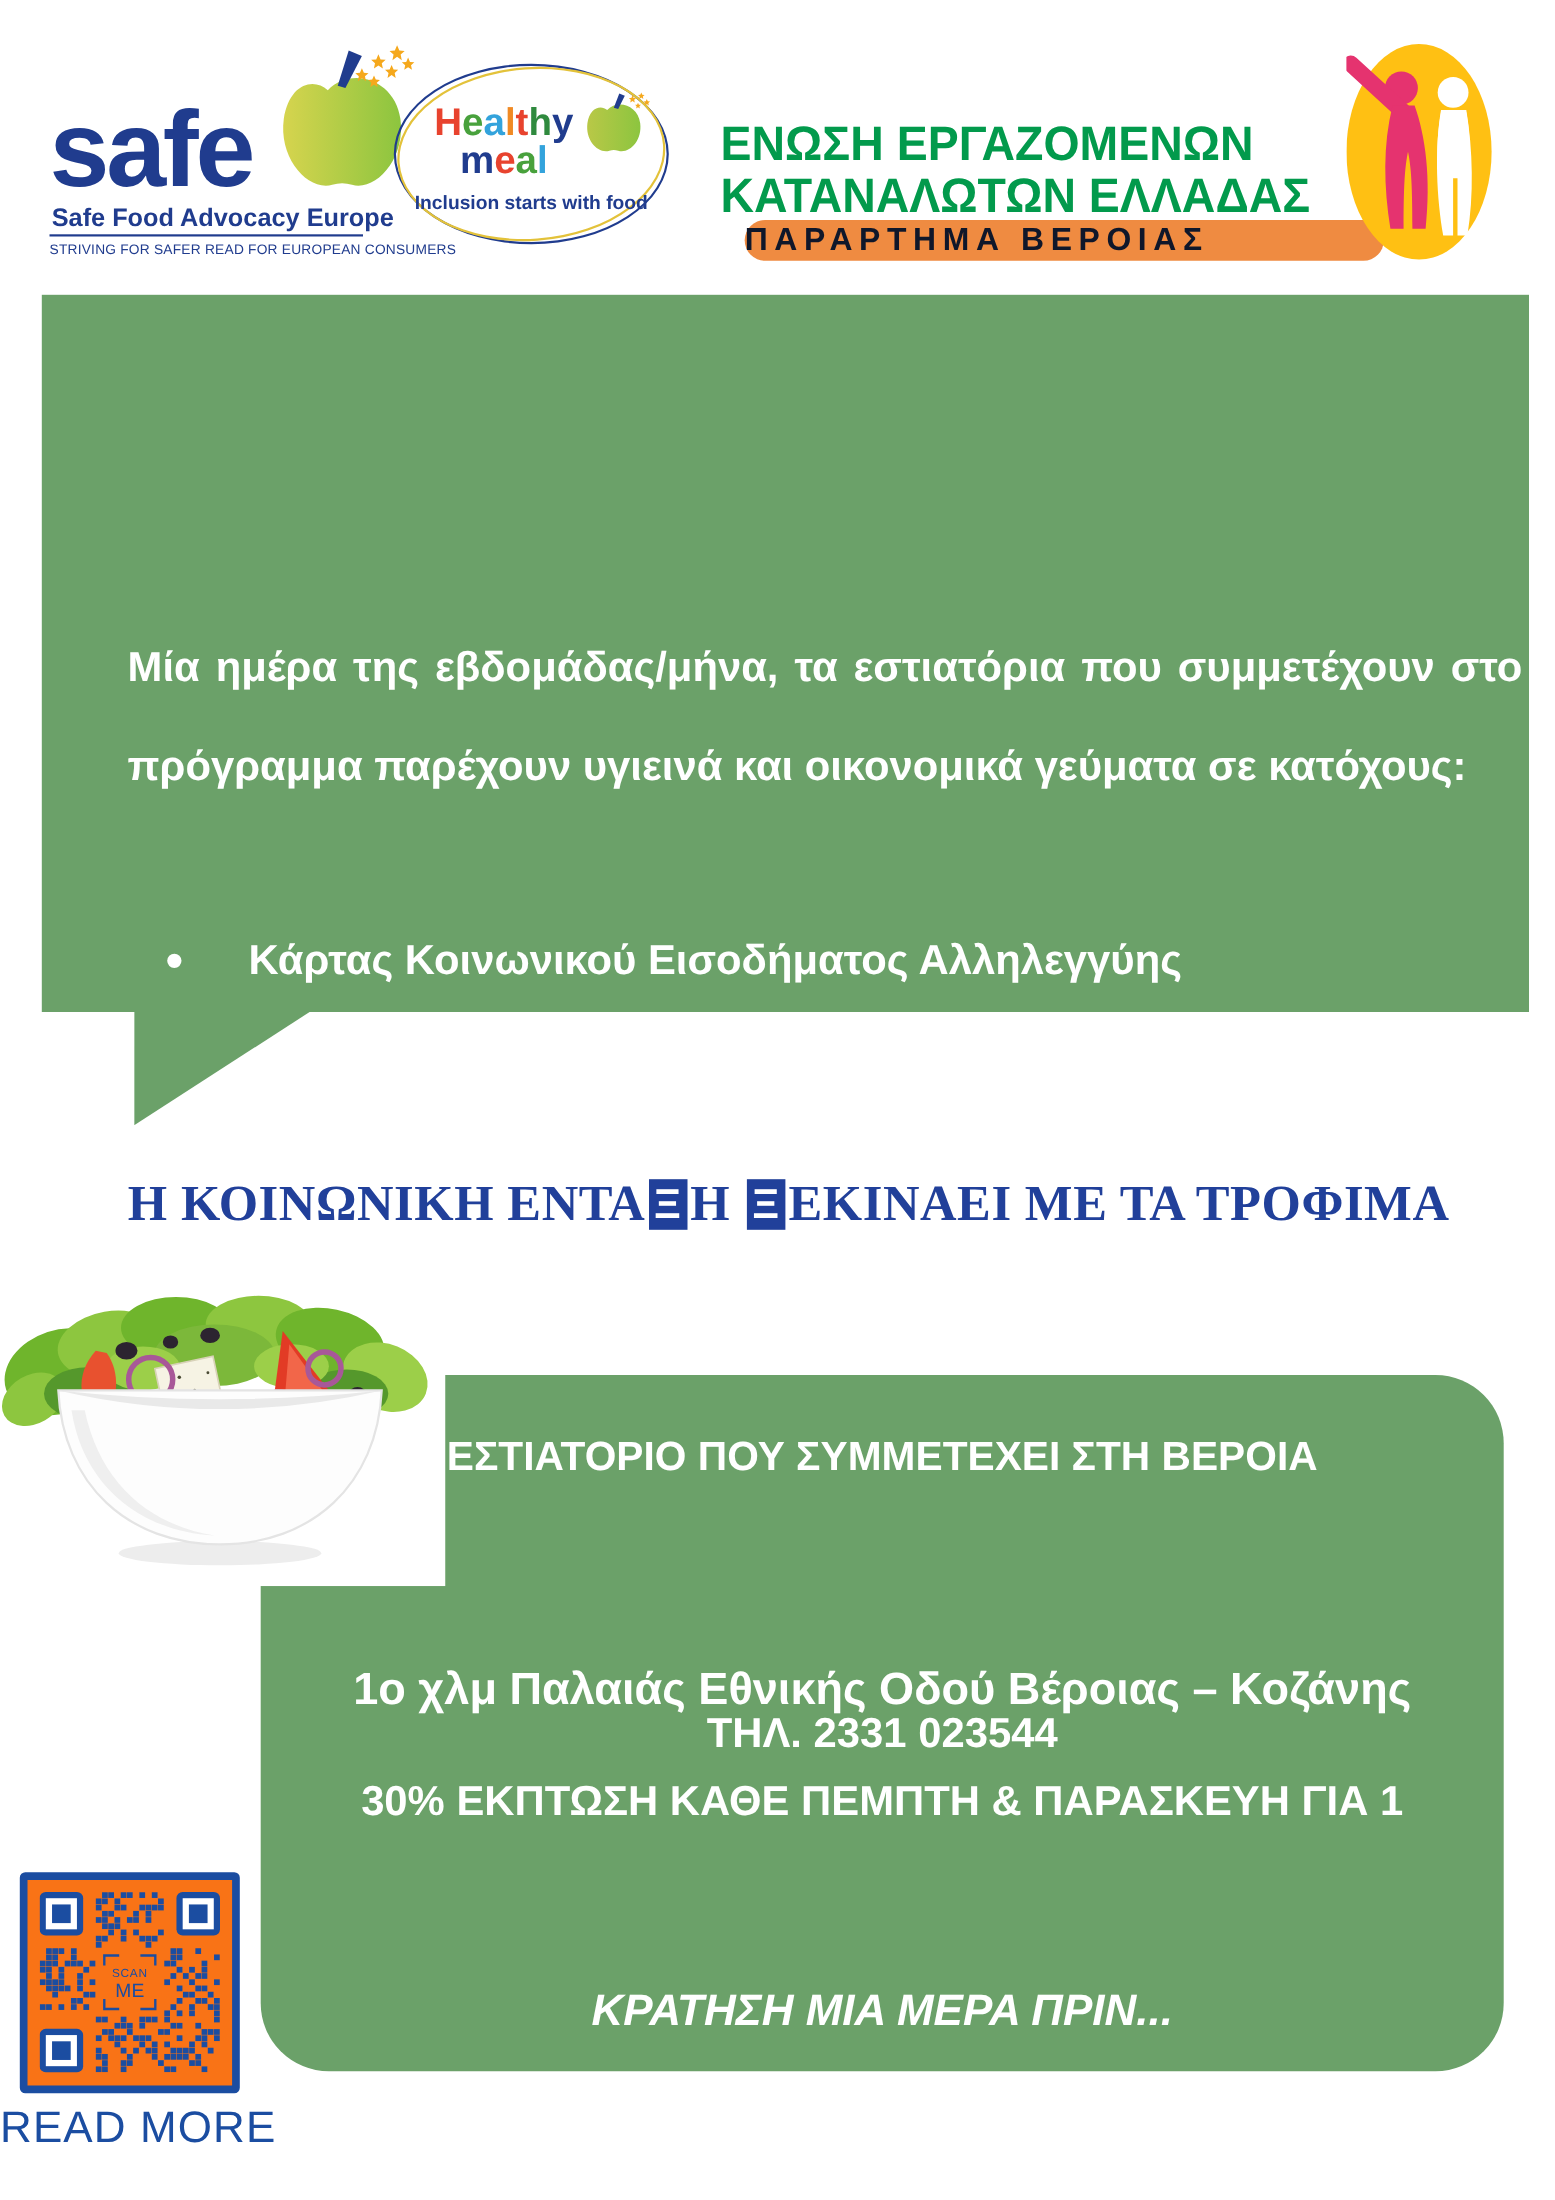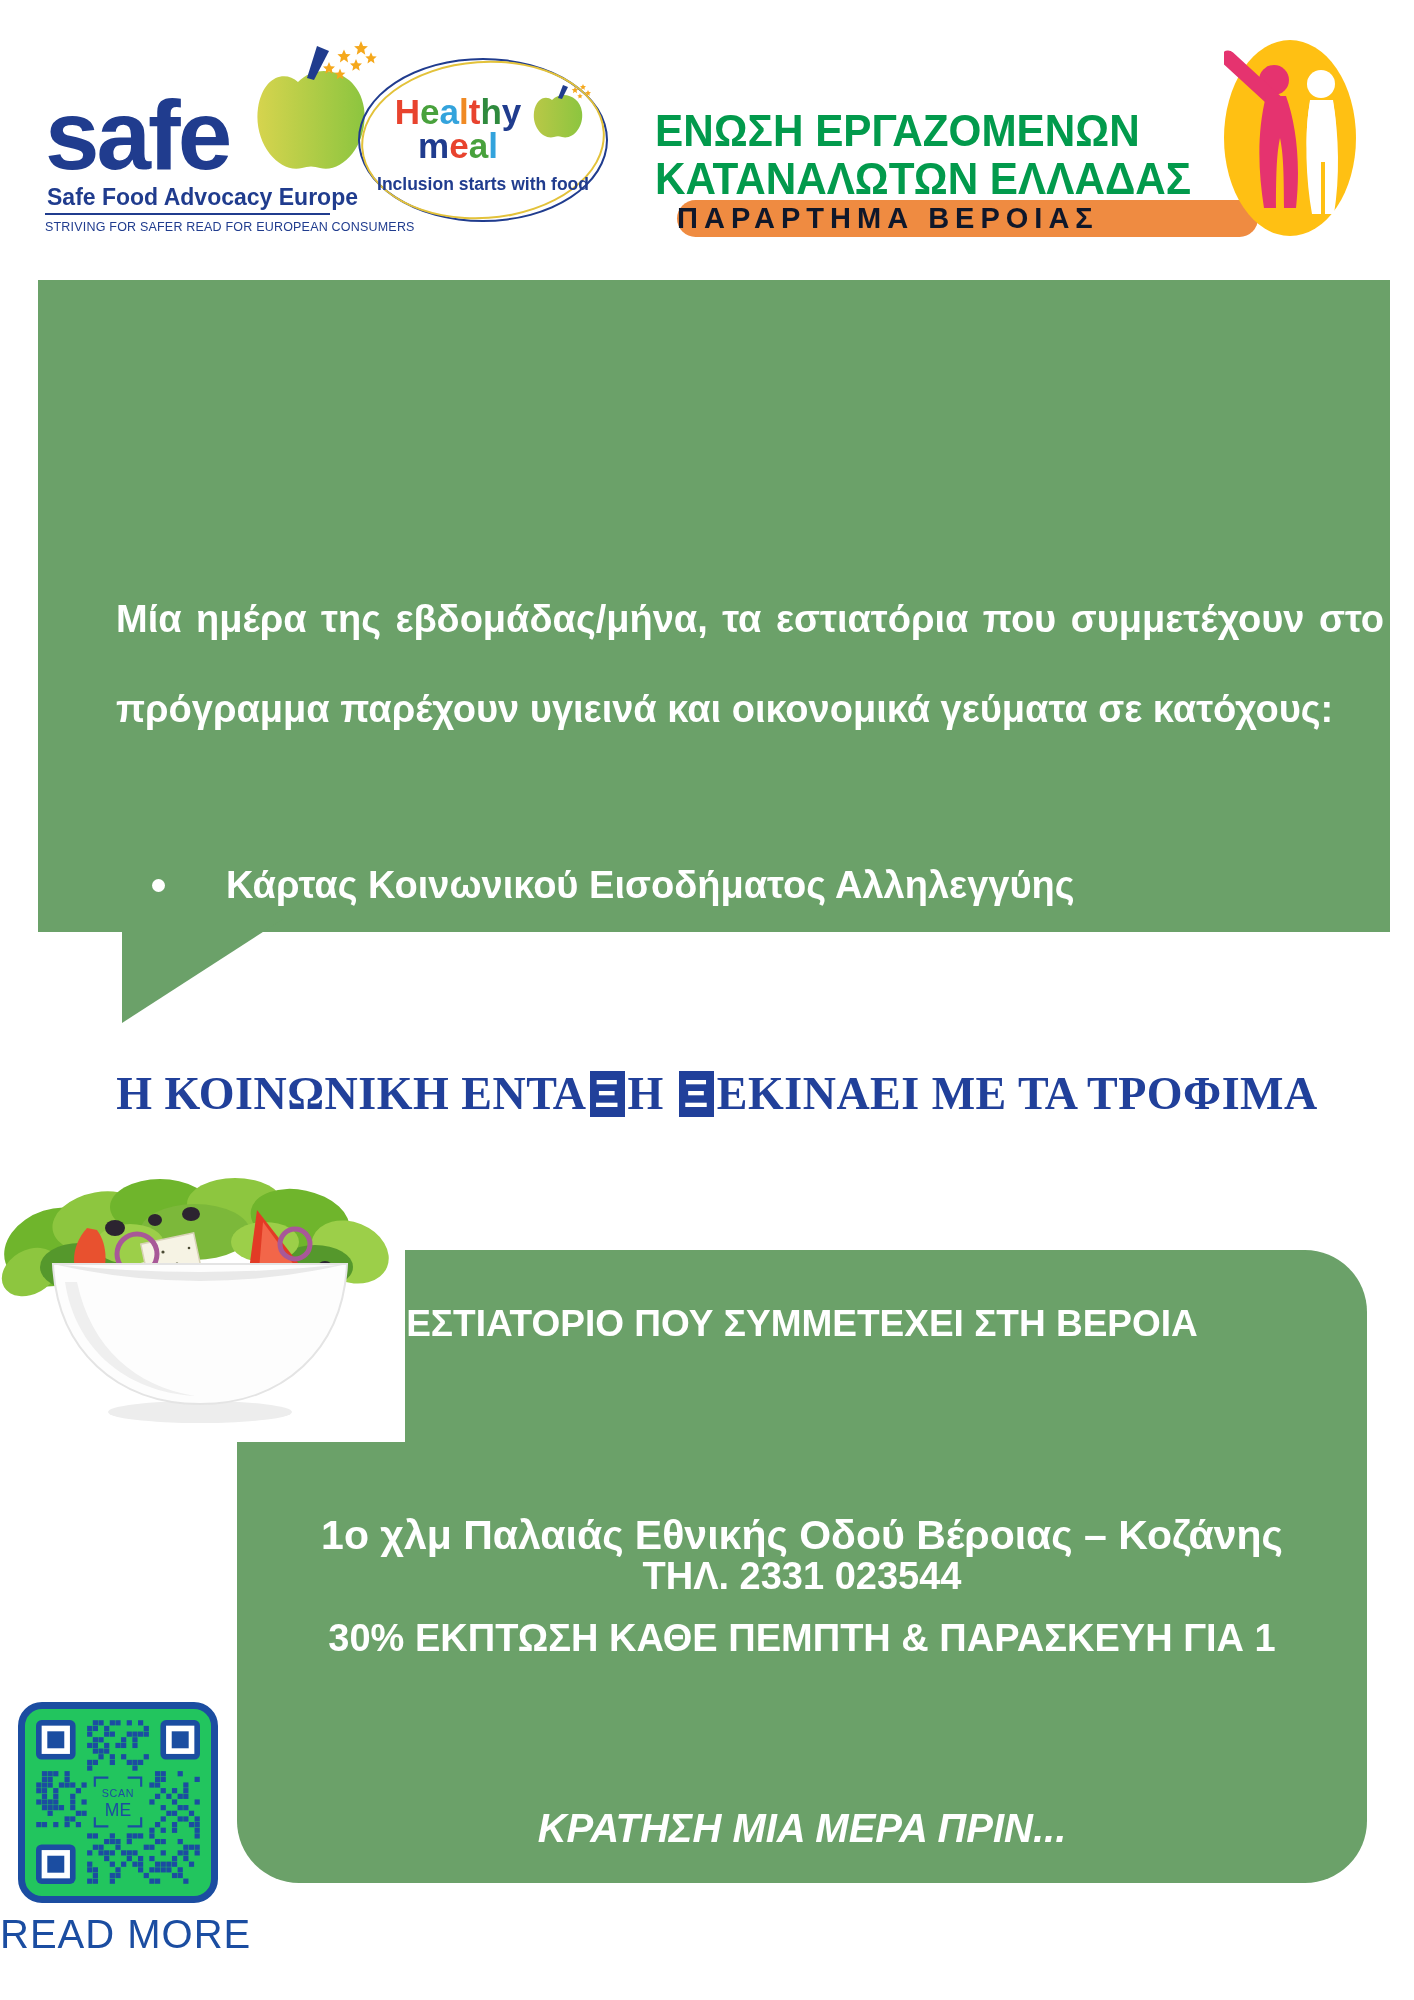--- a/index.html
+++ b/index.html
@@ -35,21 +35,21 @@
   .hm-tagline{position:absolute;left:0;top:116px;width:100%;text-align:center;font-size:17.5px;font-weight:700;color:var(--navy);}
   
   .eeke{position:absolute;left:650px;top:40px;width:715px;height:200px;}
   .eeke-line{position:absolute;left:5px;font-size:44px;font-weight:700;color:var(--logo-green);white-space:nowrap;transform:scaleX(.96);transform-origin:left;letter-spacing:0px;}
   .eeke-line1{top:66px;}
   .eeke-line2{top:114px;}
   .eeke-banner{position:absolute;left:27px;top:160px;width:581px;height:37px;background:var(--logo-orange);border-radius:19px;
     color:#0f172a;font-size:29px;font-weight:700;letter-spacing:6px;text-align:left;line-height:37px;white-space:nowrap;}
   .eeke-oval{position:absolute;left:574px;top:0;width:133px;height:197px;}
   
-  .bubble{position:absolute;left:38px;top:268px;width:1352px;height:652px;background:var(--green);margin-top:12px;}
+  .bubble{position:absolute;left:38px;top:268px;width:1352px;height:652px;background:var(--green);}
   .bubble-tail{position:absolute;left:122px;top:919px;width:161px;height:104px;}
   .bubble-text{position:absolute;left:78px;top:294px;width:1268px;font-size:38px;font-weight:700;color:#fff;line-height:90px;text-align:justify;}
   .bubble-list{position:absolute;left:114px;top:561px;width:1220px;color:#fff;font-size:38px;font-weight:700;}
   .bubble-list .row{display:flex;align-items:center;height:88px;gap:32px;}
   .bubble-list .dot{width:13px;height:13px;border-radius:50%;background:#fff;margin-right:29px;flex:0 0 auto;}
   
   .headline{position:absolute;left:20px;top:1066px;width:1394px;text-align:center;
     font-family:"Liberation Serif",serif;font-weight:700;font-size:46px;line-height:56px;color:var(--headline-blue);letter-spacing:.5px;white-space:nowrap;}
   .headline .xi{display:inline-block;background:var(--headline-blue);color:#fff;font-family:"Liberation Sans",sans-serif;
     font-size:38px;line-height:46px;padding:0 5px;margin:0 3px;vertical-align:2px;}
@@ -59,22 +59,22 @@
   .ib-intro{top:53px;font-size:37px;}
   .ib-name{top:152px;font-size:57px;color:var(--blue) !important;letter-spacing:1px;}
   .ib-address{top:230px;font-size:41px;margin-top:32px;}
   .ib-phone{top:305px;font-size:38px;}
   .ib-offer1{top:367px;font-size:38px;}
   .ib-offer2{top:429px;font-size:38px;}
   .ib-note{top:556px;font-size:40px;font-style:italic;}
   
   .salad{position:absolute;left:-5px;top:1152px;width:410px;height:290px;z-index:5;}
   
-  .qr{position:absolute;left:18px;top:1702px;width:200px;height:201px;background:#22c55e;
-    border:7px solid var(--blue);border-radius:24px;text-decoration:underline;}
+  .qr{position:absolute;left:18px;top:1702px;width:200px;height:201px;background:#f97316;
+    border:7px solid var(--blue);border-radius:5px;text-decoration:underline;}
   .qr svg{position:absolute;left:11px;top:11px;width:164px;height:164px;}
   .read-more{position:absolute;left:0;top:1912px;width:238px;text-align:center;font-size:40px;color:var(--blue);letter-spacing:1px;white-space:nowrap;}
 </style>
 </head>
 <body>
 
 <div id="poster">
 
   <div class="safe-logo">
     <div class="safe-word">safe</div>

